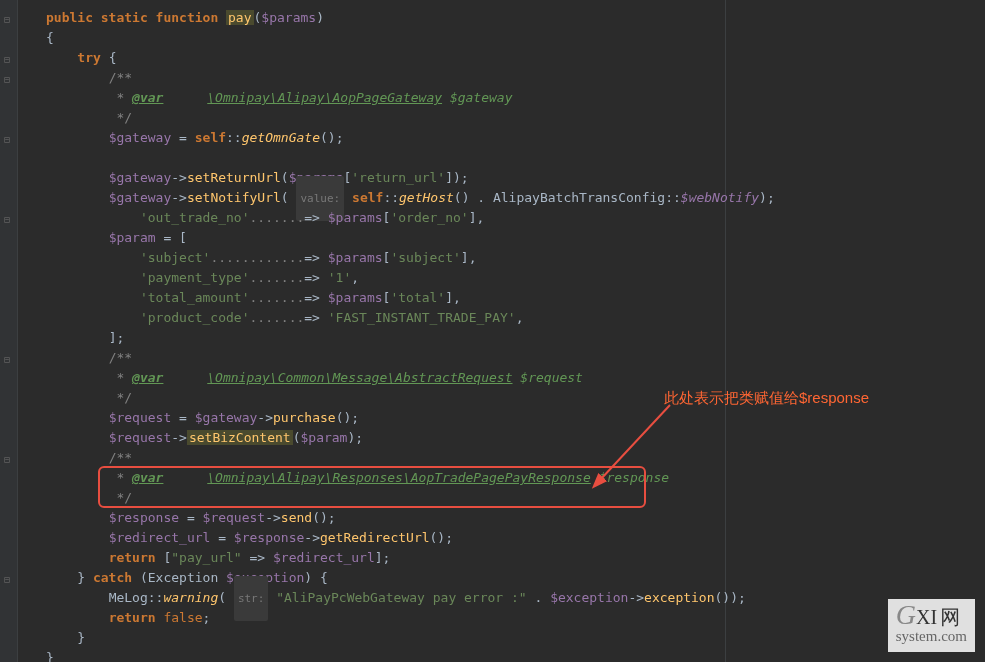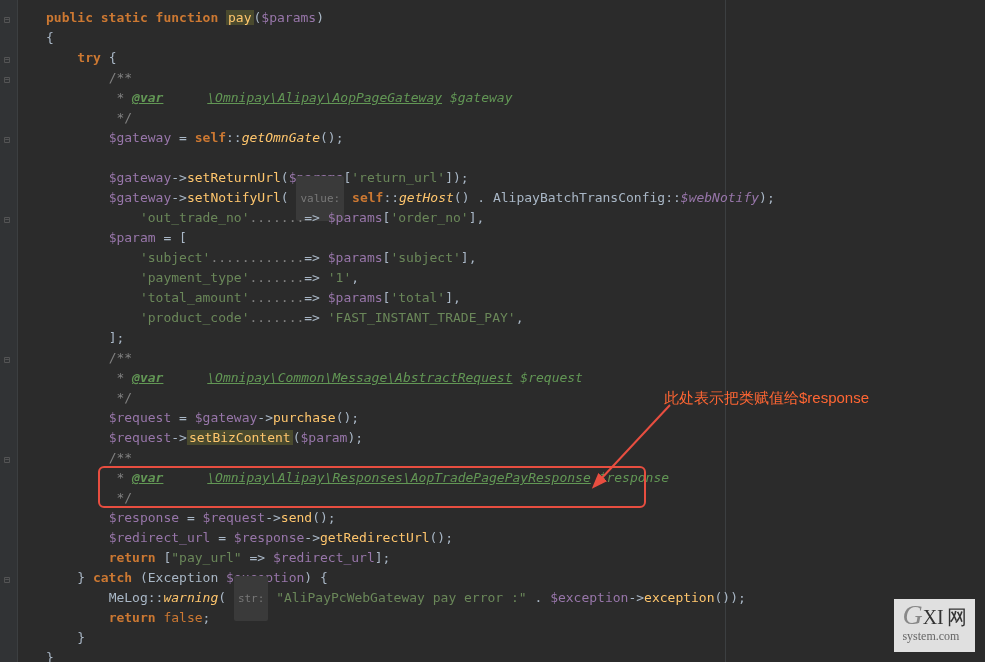--- a/index.html
+++ b/index.html
@@ -92,21 +92,21 @@
       right: 10px;
       bottom: 10px;
       background: rgba(240,240,240,0.92);
       padding: 6px 8px;
       font-family: Georgia, serif;
       color: #555;
       margin-left: 16px;
     }
     .watermark .big { font-size: 28px; font-style: italic; color: #888; }
     .watermark .txt { font-size: 20px; color: #333; }
-    .watermark .sub { font-size: 12px; color: #666; display: block; margin-top: -4px; }
+    .watermark .sub { font-size: 15px; color: #666; display: block; margin-top: -4px; }
   </style>
 </head>
 <body>
 
 <div class="gutter">
   <div class="fold-mark" style="top:10px">⊟</div>
   <div class="fold-mark" style="top:50px">⊟</div>
   <div class="fold-mark" style="top:70px">⊟</div>
   <div class="fold-mark" style="top:130px">⊟</div>
   <div class="fold-mark" style="top:210px">⊟</div>

